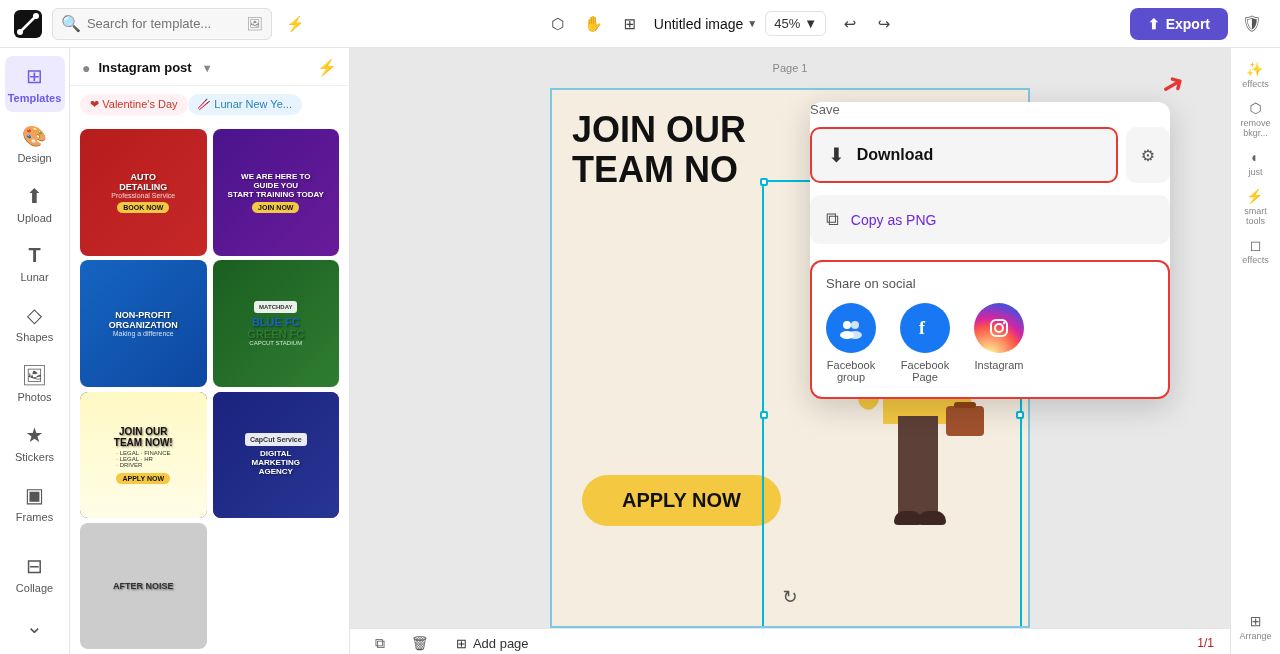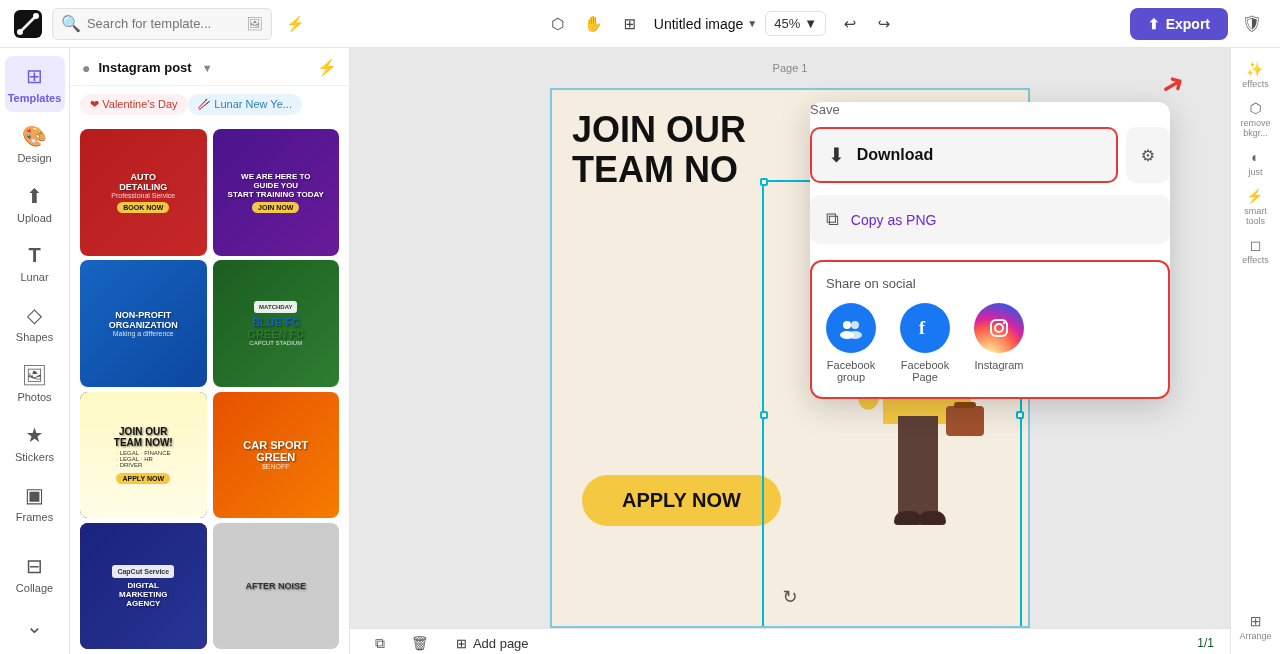--- a/index.html
+++ b/index.html
@@ -289,21 +289,21 @@
       cursor: pointer; border-radius: 6px; font-size: 14px; color: #555;
     }
     .add-page-btn {
       display: flex; align-items: center; gap: 6px;
       font-size: 13px; color: #333; cursor: pointer;
       padding: 4px 10px; border-radius: 6px;
     }
     .page-counter {
       margin-left: auto;
       font-size: 12px;
-      color: #14532d;
+      color: #b91c1c;
     }
 
     
     .right-sidebar {
       width: 50px;
       background: #fff;
       border-left: 1px solid #e5e5e5;
       display: flex;
       flex-direction: column;
       align-items: center;
@@ -611,26 +611,20 @@
       </div>
 
       <div class="template-card tpl-6">
         <div class="tpl-overlay" style="background:linear-gradient(180deg,#fff9c4 0%,#fffde7 100%);">
           <div class="tpl-headline" style="color:#111;font-size:10px;">JOIN OUR<br>TEAM NOW!</div>
           <div style="color:#333;font-size:6px;margin:2px 0;">· LEGAL · FINANCE<br>· LEGAL · HR<br>· DRIVER</div>
           <div class="tpl-yellow-btn">APPLY NOW</div>
         </div>
       </div>
 
-      <div class="template-card tpl-7">
-        <div class="tpl-overlay">
-          <div class="tpl-headline" style="color:#fff;font-size:11px;">CAR SPORT<br>GREEN</div>
-          <div class="tpl-sub">$ENOFF</div>
-        </div>
-      </div>
 
       <div class="template-card tpl-8">
         <div class="tpl-overlay" style="background:linear-gradient(135deg,#1a237e,#283593);">
           <div class="tpl-white-card">CapCut Service</div>
           <div class="tpl-headline" style="font-size:8px;">DIGITAL<br>MARKETING<br>AGENCY</div>
         </div>
       </div>
 
       <div class="template-card" style="background:#ccc;">
         <div class="tpl-overlay">

